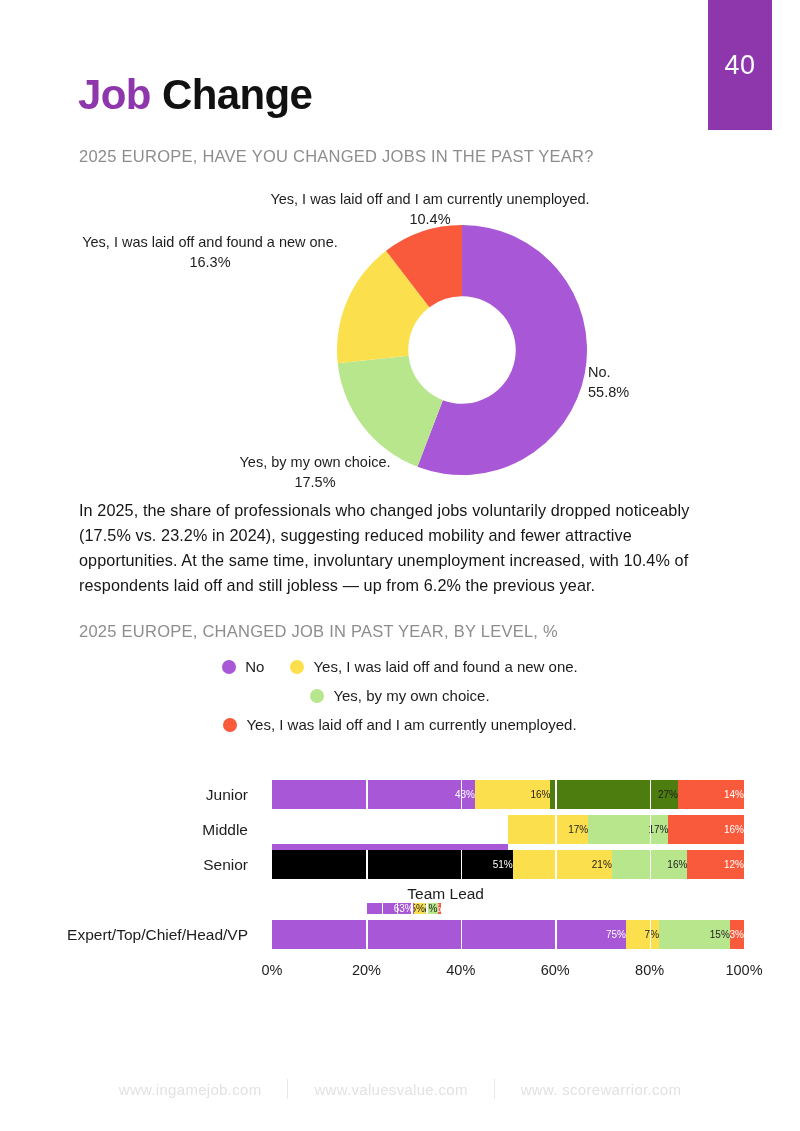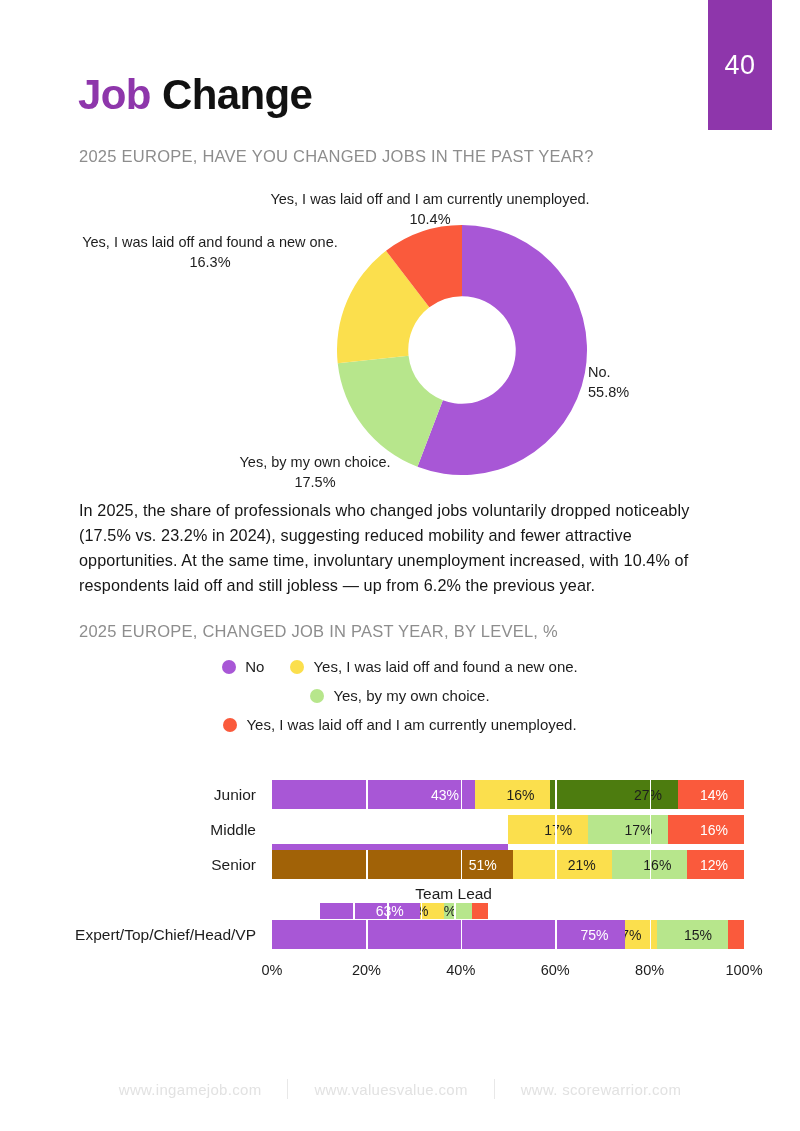--- a/index.html
+++ b/index.html
@@ -137,40 +137,40 @@
     position: absolute;
     left: 64px;
     right: 56px;
     height: 29px;
     display: flex;
     align-items: center;
   }
   .bar-label {
     width: 208px;
     text-align: right;
-    padding-right: 16px;
+    padding-right: 24px;
     font-size: 15.5px;
     color: #1d1d1d;
     box-sizing: border-box;
     flex: 0 0 auto;
   }
   .bar-track {
     flex: 1 1 auto;
     height: 29px;
     display: flex;
     position: relative;
   }
   .bar-seg {
     height: 100%;
     display: flex;
     align-items: center;
     justify-content: flex-end;
-    padding-right: 16px;
+    padding-right: 0;
     box-sizing: border-box;
-    font-size: 14px;
+    font-size: 10px;
     overflow: hidden;
     white-space: nowrap;
   }
   .axis {
     position: absolute;
     left: 272px;
     right: 56px;
     top: 962px;
     height: 20px;
   }
@@ -290,21 +290,21 @@
         <div class="bar-seg" style="width: 16%; background: rgb(250, 90, 60); color: rgb(255, 255, 255);">16%</div>
         <div class="gridline" style="left: 20%;"></div>
         <div class="gridline" style="left: 40%;"></div>
         <div class="gridline" style="left: 60%;"></div>
         <div class="gridline" style="left: 80%;"></div>
       </div>
     </div>
     <div class="bar-row" style="top: 70px;">
       <div class="bar-label">Senior</div>
       <div class="bar-track">
-        <div class="bar-seg" style="width: 51%; background: #a16207; color: rgb(255, 255, 255);">51%</div>
+        <div class="bar-seg" style="width: 51%; background: #000000; color: rgb(255, 255, 255);">51%</div>
         <div class="bar-seg" style="width: 21%; background: rgb(251, 223, 77); color: rgb(29, 29, 29);">21%</div>
         <div class="bar-seg" style="width: 16%; background: rgb(183, 230, 140); color: rgb(29, 29, 29);">16%</div>
         <div class="bar-seg" style="width: 12%; background: rgb(250, 90, 60); color: rgb(255, 255, 255);">12%</div>
         <div class="gridline" style="left: 20%;"></div>
         <div class="gridline" style="left: 40%;"></div>
         <div class="gridline" style="left: 60%;"></div>
         <div class="gridline" style="left: 80%;"></div>
       </div>
     </div>
     <div class="bar-row" style="top: 105px; flex-direction: column;">

